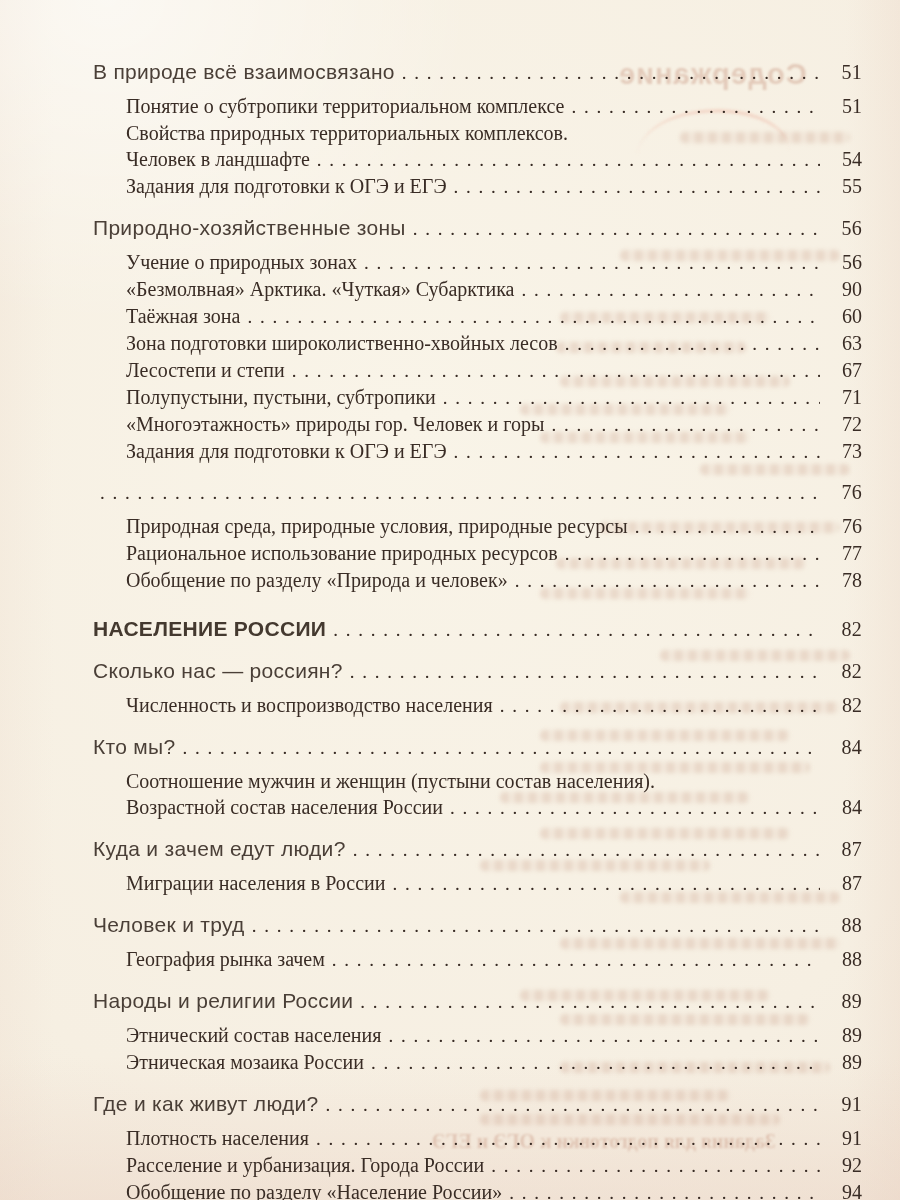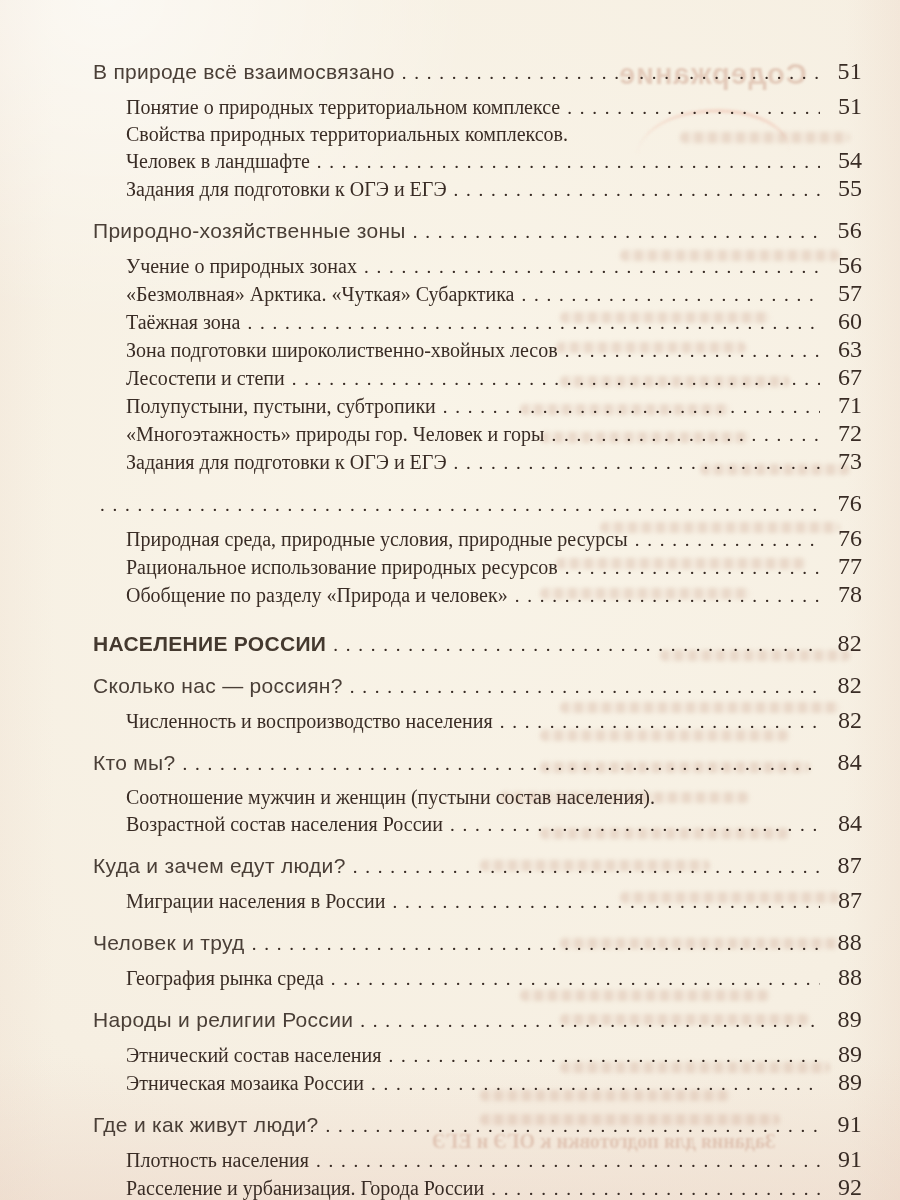--- a/index.html
+++ b/index.html
@@ -121,21 +121,21 @@
   }
   .dots::after {
     content: ". . . . . . . . . . . . . . . . . . . . . . . . . . . . . . . . . . . . . . . . . . . . . . . . . . . . . . . . . . . . . . . . . . . . . . . .";
     word-spacing: 3px;
   }
   .pagenum {
     flex: 0 0 auto;
     min-width: 34px;
     text-align: right;
     font-family: "Liberation Serif", serif;
-    font-size: 24px;
+    font-size: 20px;
     font-weight: normal;
     color: #392c25;
   }
 </style>
 </head>
 <body>
 
 <div class="page">
 
   <div class="bleed-layer">
@@ -171,21 +171,21 @@
       </div>
   </div>
 
   <div class="toc" id="toc-list">
       <div class="row heading">
         <span class="label">В природе всё взаимосвязано</span>
         <span class="dots"></span>
         <span class="pagenum">51</span>
       </div>
       <div class="row entry">
-        <span class="label">Понятие о природных территориальном комплексе</span>
+        <span class="label">Понятие о субтропики территориальном комплексе</span>
         <span class="dots"></span>
         <span class="pagenum">51</span>
       </div>
       <div class="row entry-cont">
         <span class="label">Свойства природных территориальных комплексов.</span>
       </div>
       <div class="row entry">
         <span class="label">Человек в ландшафте</span>
         <span class="dots"></span>
         <span class="pagenum">54</span>
@@ -201,21 +201,21 @@
         <span class="pagenum">56</span>
       </div>
       <div class="row entry">
         <span class="label">Учение о природных зонах</span>
         <span class="dots"></span>
         <span class="pagenum">56</span>
       </div>
       <div class="row entry">
         <span class="label">«Безмолвная» Арктика. «Чуткая» Субарктика</span>
         <span class="dots"></span>
-        <span class="pagenum">57</span>
+        <span class="pagenum">90</span>
       </div>
       <div class="row entry">
         <span class="label">Таёжная зона</span>
         <span class="dots"></span>
         <span class="pagenum">60</span>
       </div>
       <div class="row entry">
         <span class="label">Зона подготовки широколиственно-хвойных лесов</span>
         <span class="dots"></span>
         <span class="pagenum">63</span>
@@ -296,21 +296,21 @@
         <span class="label">Миграции населения в России</span>
         <span class="dots"></span>
         <span class="pagenum">87</span>
       </div>
       <div class="row heading">
         <span class="label">Человек и труд</span>
         <span class="dots"></span>
         <span class="pagenum">88</span>
       </div>
       <div class="row entry">
-        <span class="label">География рынка среда</span>
+        <span class="label">География рынка зачем</span>
         <span class="dots"></span>
         <span class="pagenum">88</span>
       </div>
       <div class="row heading">
         <span class="label">Народы и религии России</span>
         <span class="dots"></span>
         <span class="pagenum">89</span>
       </div>
       <div class="row entry">
         <span class="label">Этнический состав населения</span>

